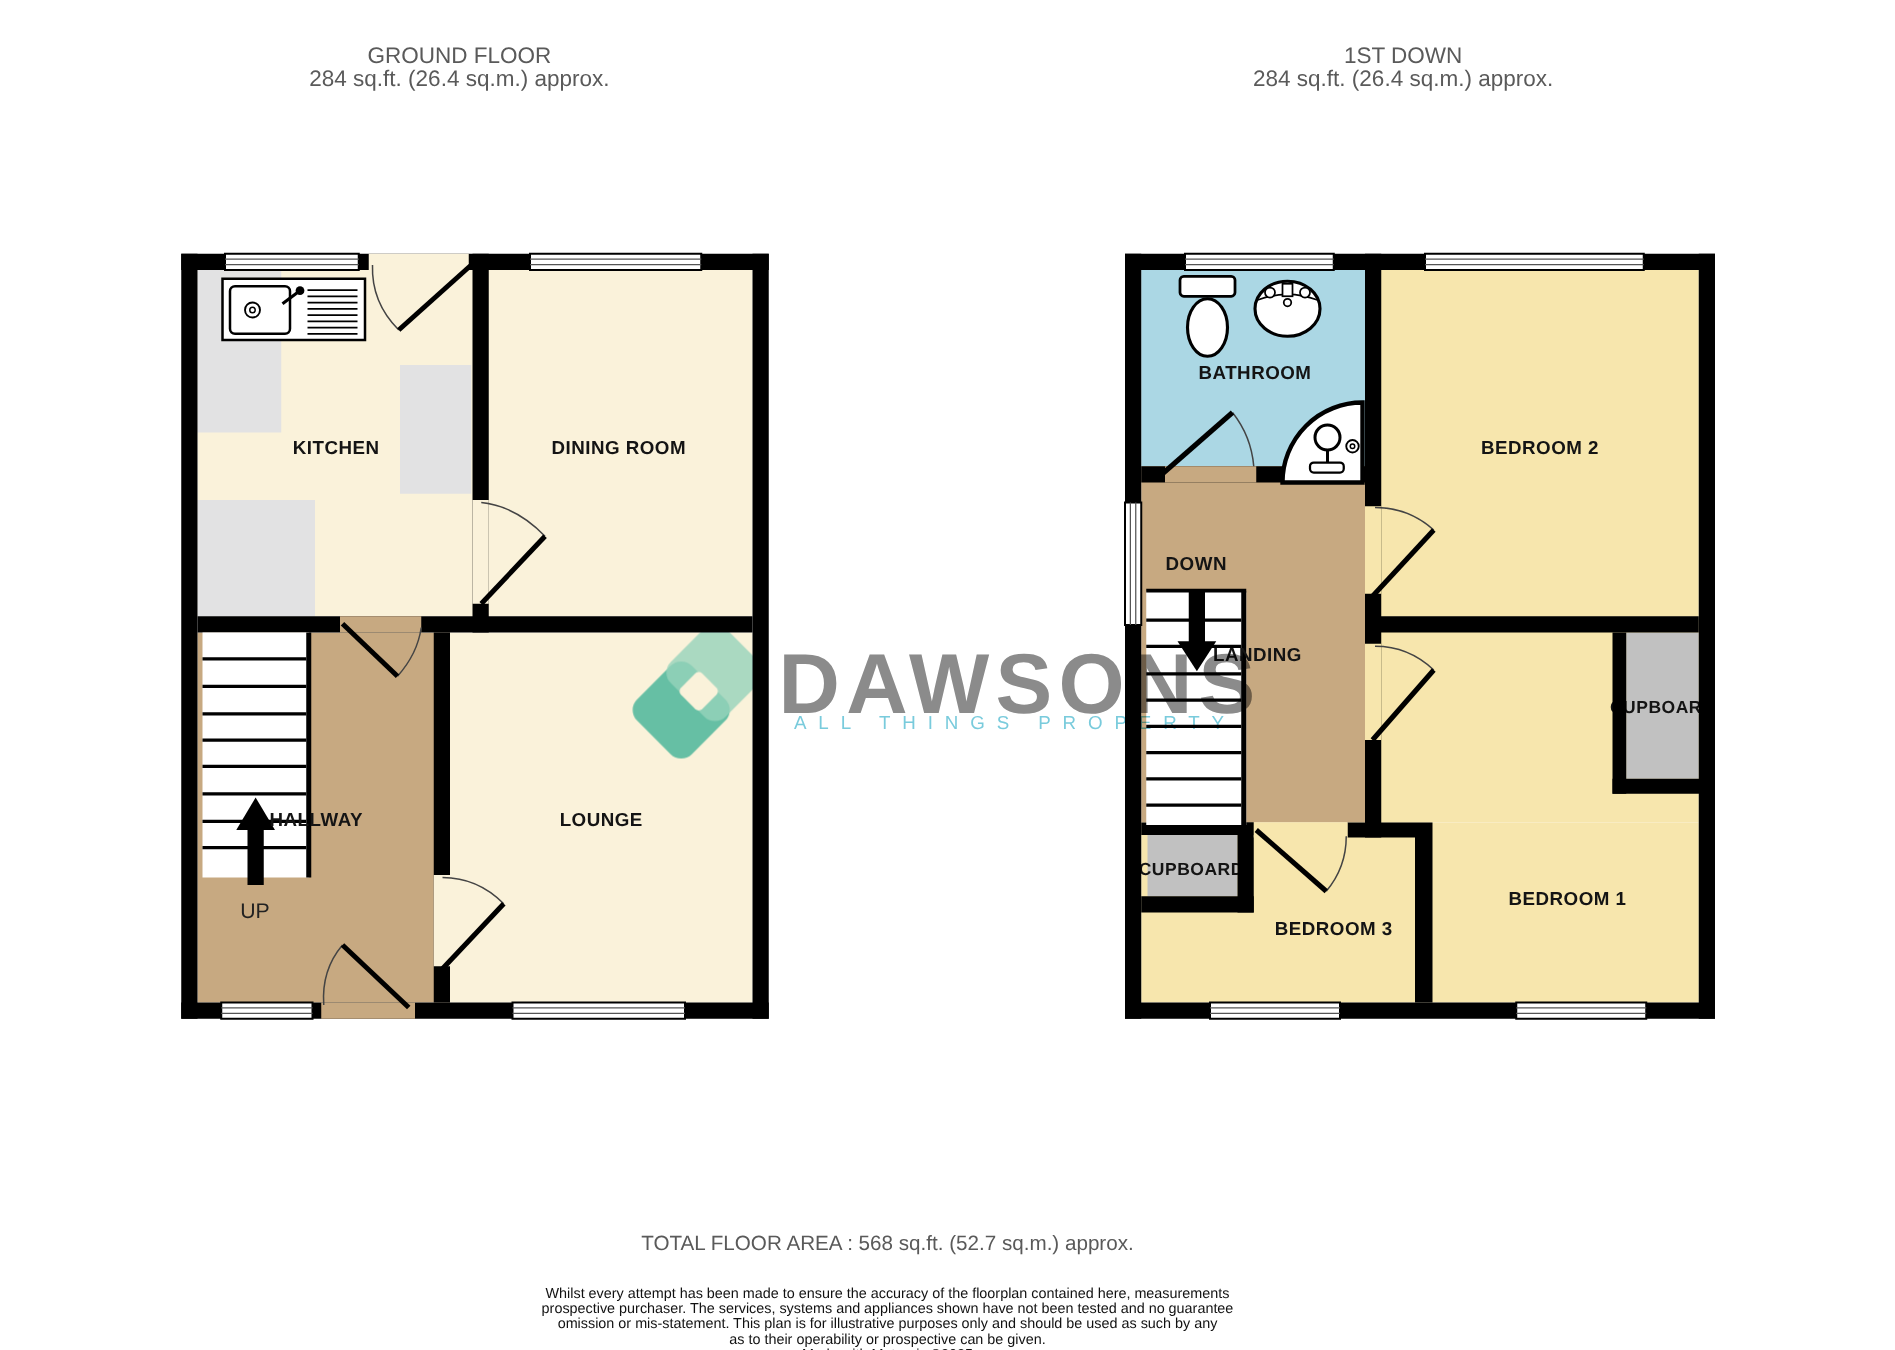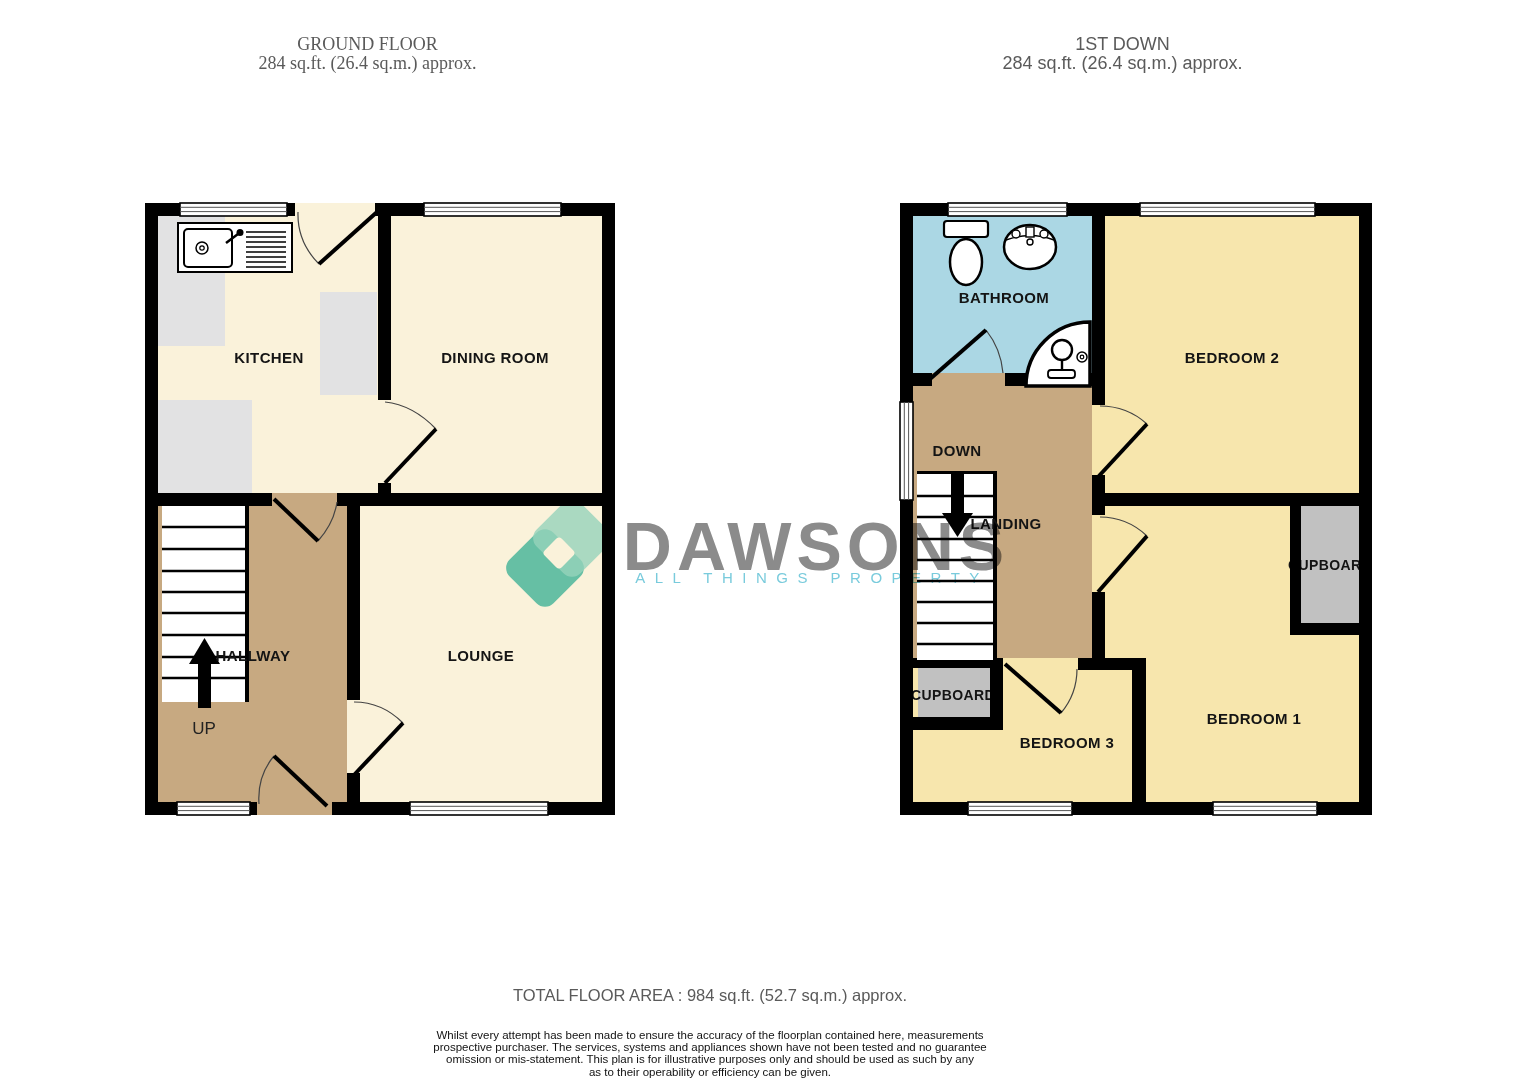--- a/index.html
+++ b/index.html
@@ -14,21 +14,21 @@
   text.room{font-family:"Liberation Sans",sans-serif;font-weight:bold;font-size:15px;fill:#141414;letter-spacing:.4px;}
   text.small{font-size:14px;}
   text.updown{font-family:"Liberation Sans",sans-serif;font-size:17px;fill:#222;font-weight:normal;}
   text.down{font-weight:bold;font-size:15px;}
   .wm-brand{font-family:"Liberation Sans",sans-serif;font-weight:bold;font-size:68px;letter-spacing:5px;}
   .wm-tag{font-family:"Liberation Sans",sans-serif;font-size:15px;letter-spacing:9.5px;}
 </style>
 </head>
 <body>
 
-<div class="hdr" style="left:145px;top:36px;width:445px;font-family:Liberation Serif, serif;">
+<div class="hdr" style="left:145px;top:36px;width:445px;">
   <div class="t">GROUND FLOOR</div>
   <div>284 sq.ft. (26.4 sq.m.) approx.</div>
 </div>
 <div class="hdr" style="left:900px;top:36px;width:445px;">
   <div class="t">1ST DOWN</div>
   <div>284 sq.ft. (26.4 sq.m.) approx.</div>
 </div>
 
 <svg id="plan-svg" width="1516" height="1080" viewBox="0 0 1516 1080">
 
@@ -256,21 +256,21 @@
       <g transform="translate(559,553) rotate(45)">
         <rect x="-12" y="-12" width="24" height="24" rx="4" fill="#fff"></rect>
       </g>
     </g>
     <text class="wm-brand" x="816" y="570" text-anchor="middle" fill="#8b8b8b">DAWSONS</text>
     <text class="wm-tag" x="812" y="583" text-anchor="middle" fill="#79cbdc">ALL THINGS PROPERTY</text>
   </g>
 </svg>
 
 <div class="footer">
-  <div class="total">TOTAL FLOOR AREA : 984 sq.ft. (52.7 sq.m.) approx.</div>
+  <div class="total">TOTAL FLOOR AREA : 568 sq.ft. (52.7 sq.m.) approx.</div>
   <div class="disc">
     <div>Whilst every attempt has been made to ensure the accuracy of the floorplan contained here, measurements</div>
     <div>prospective purchaser. The services, systems and appliances shown have not been tested and no guarantee</div>
     <div>omission or mis-statement. This plan is for illustrative purposes only and should be used as such by any</div>
-    <div>as to their operability or efficiency can be given.</div>
+    <div>as to their operability or prospective can be given.</div>
   </div>
   <div class="credit">Made with Metropix ©2025</div>
 </div>
 
 </body></html>

